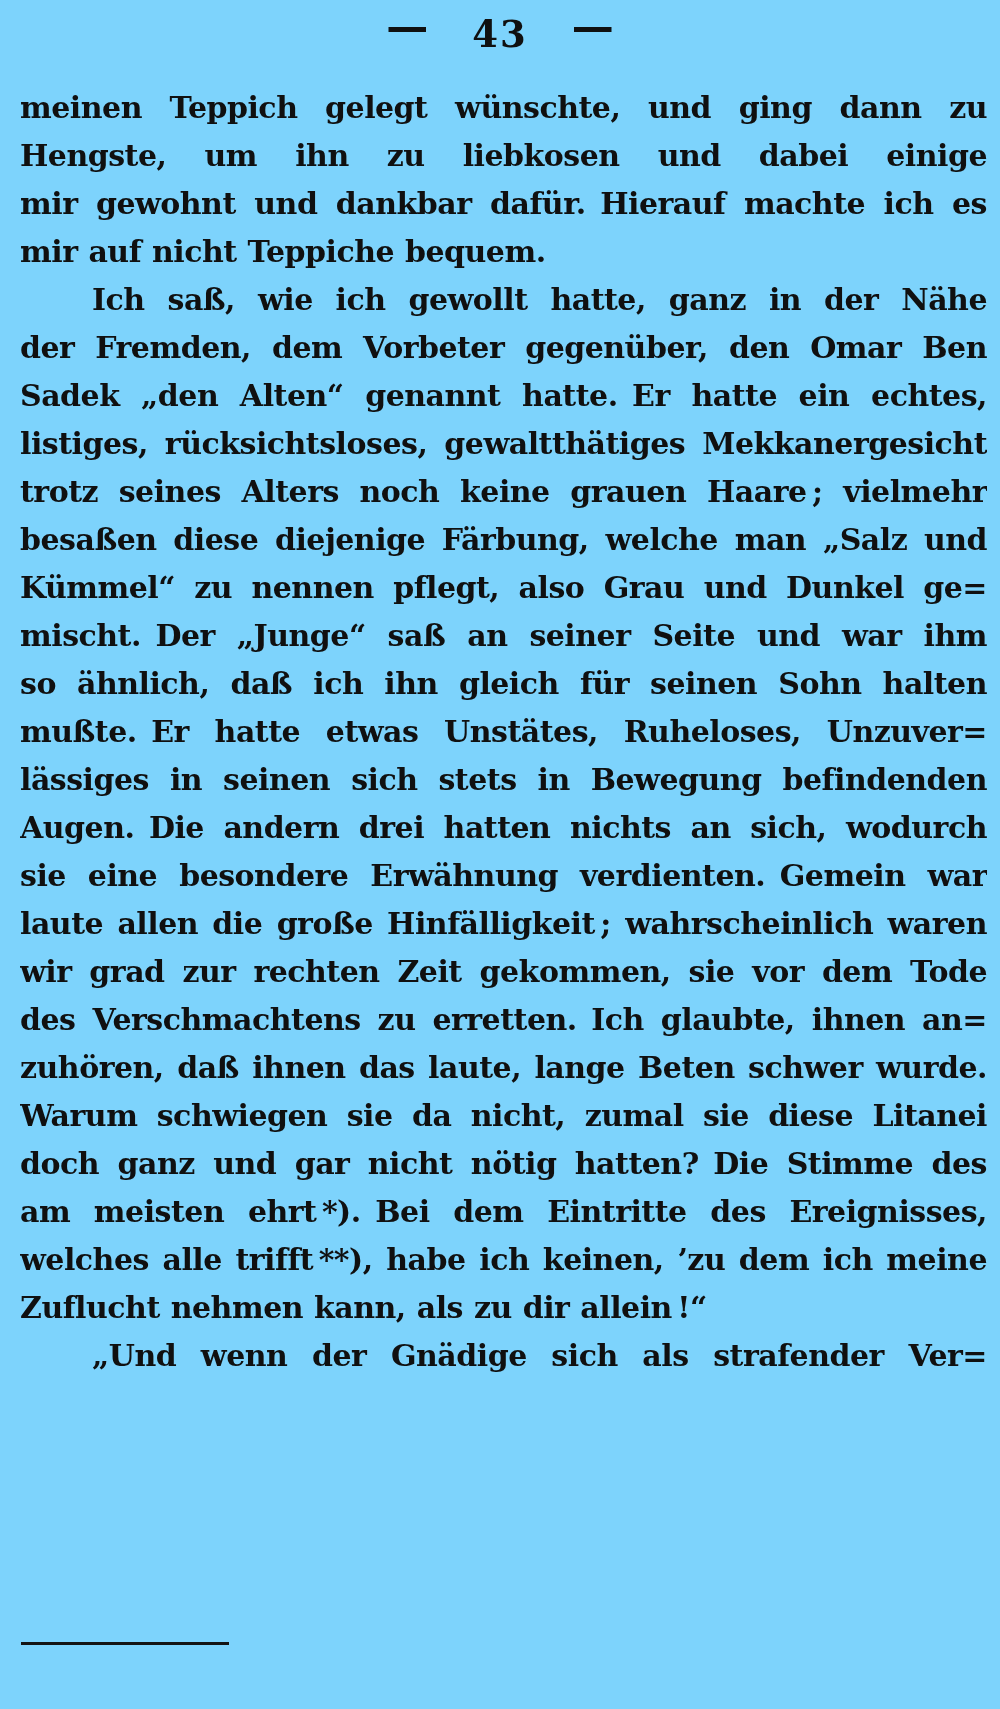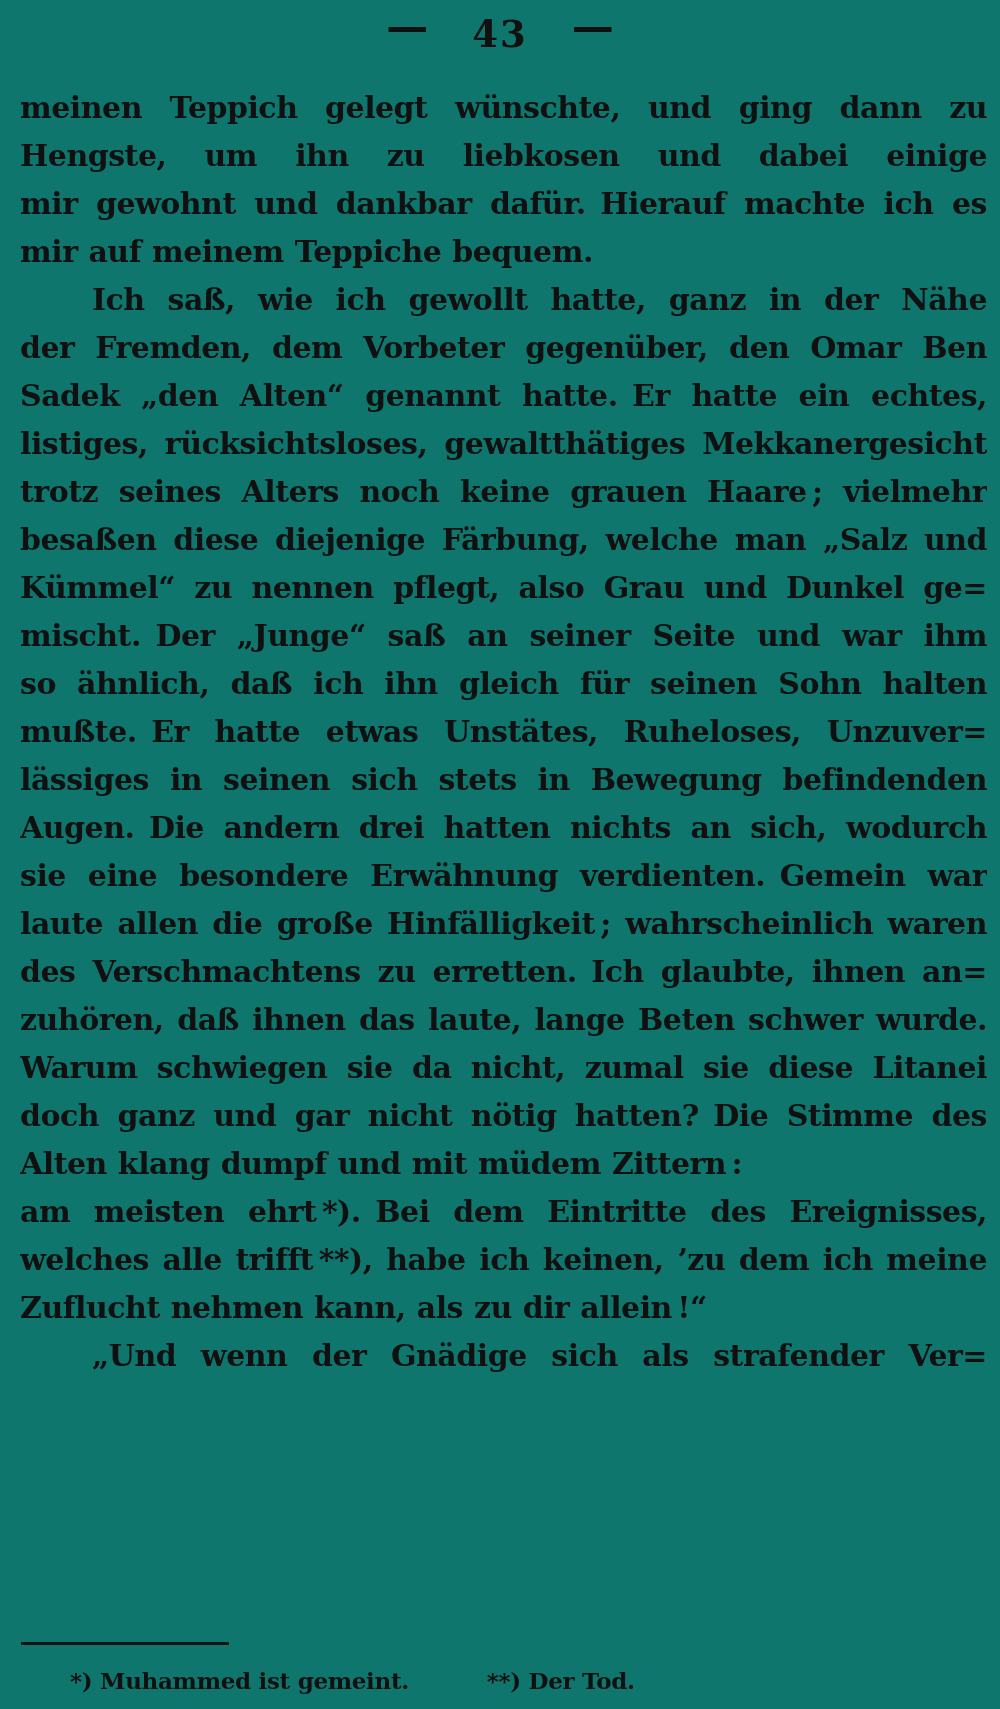--- a/index.html
+++ b/index.html
@@ -4,21 +4,21 @@
 <style>
   html, body {
     margin: 0;
     padding: 0;
     background: #ffffff;
   }
   .page {
     position: relative;
     width: 1000px;
     height: 1709px;
-    background: #0f766e;
+    background: #7dd3fc;
     color: #101010;
     font-family: "DejaVu Serif", serif;
     overflow: hidden;
   }
   .header {
     position: absolute;
     top: 2px;
     left: 0;
     width: 100%;
     text-align: center;
@@ -89,46 +89,42 @@
 <div class="page">
 
   <div class="header">
     <span class="dash">—</span><span class="pagenum">43</span><span class="dash">—</span>
   </div>
 
   <div class="text-block">
     <div class="line">meinen Teppich gelegt wünschte, und ging dann zu meinem</div>
     <div class="line">Hengste, um ihn zu liebkosen und dabei einige Muhammed</div>
     <div class="line">mir gewohnt und dankbar dafür. Hierauf machte ich es</div>
-    <div class="line end">mir auf meinem Teppiche bequem.</div>
+    <div class="line end">mir auf nicht Teppiche bequem.</div>
     <div class="line indent">Ich saß, wie ich gewollt hatte, ganz in der Nähe</div>
     <div class="line">der Fremden, dem Vorbeter gegenüber, den Omar Ben</div>
     <div class="line">Sadek „den Alten“ genannt hatte. Er hatte ein echtes,</div>
     <div class="line">listiges, rücksichtsloses, gewaltthätiges Mekkanergesicht und</div>
     <div class="line">trotz seines Alters noch keine grauen Haare ; vielmehr</div>
     <div class="line">besaßen diese diejenige Färbung, welche man „Salz und</div>
     <div class="line">Kümmel“ zu nennen pflegt, also Grau und Dunkel ge=</div>
     <div class="line">mischt. Der „Junge“ saß an seiner Seite und war ihm</div>
     <div class="line">so ähnlich, daß ich ihn gleich für seinen Sohn halten</div>
     <div class="line">mußte. Er hatte etwas Unstätes, Ruheloses, Unzuver=</div>
     <div class="line">lässiges in seinen sich stets in Bewegung befindenden</div>
     <div class="line">Augen. Die andern drei hatten nichts an sich, wodurch</div>
     <div class="line">sie eine besondere Erwähnung verdienten. Gemein war</div>
     <div class="line">laute allen die große Hinfälligkeit ; wahrscheinlich waren</div>
+    <div class="line">wir grad zur rechten Zeit gekommen, sie vor dem Tode</div>
     <div class="line">des Verschmachtens zu erretten. Ich glaubte, ihnen an=</div>
     <div class="line">zuhören, daß ihnen das laute, lange Beten schwer wurde.</div>
     <div class="line">Warum schwiegen sie da nicht, zumal sie diese Litanei</div>
     <div class="line">doch ganz und gar nicht nötig hatten? Die Stimme des</div>
-    <div class="line end">Alten klang dumpf und mit müdem Zittern :</div>
     <div class="line">am meisten ehrt *). Bei dem Eintritte des Ereignisses,</div>
     <div class="line">welches alle trifft **), habe ich keinen, ’zu dem ich meine</div>
     <div class="line end">Zuflucht nehmen kann, als zu dir allein !“</div>
     <div class="line indent">„Und wenn der Gnädige sich als strafender Ver=</div>
   </div>
 
   <div class="footnote-rule"></div>
 
-  <div class="footnotes">
-    <span class="fn-first">*) Muhammed ist gemeint.</span>
-    <span class="fn-second">**) Der Tod.</span>
-  </div>
 
 </div>
 
 </body></html>

